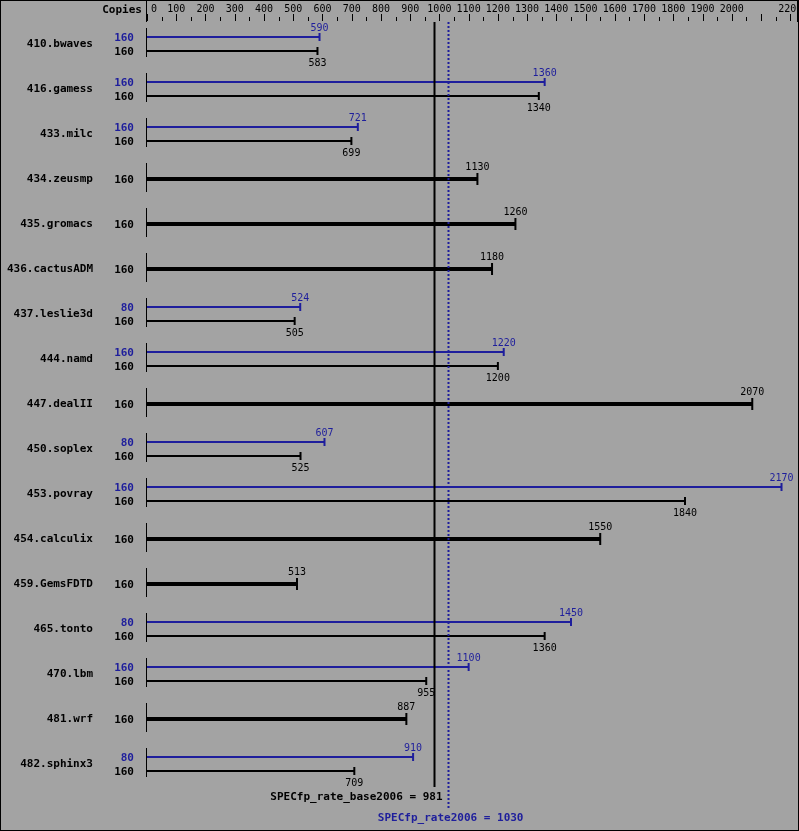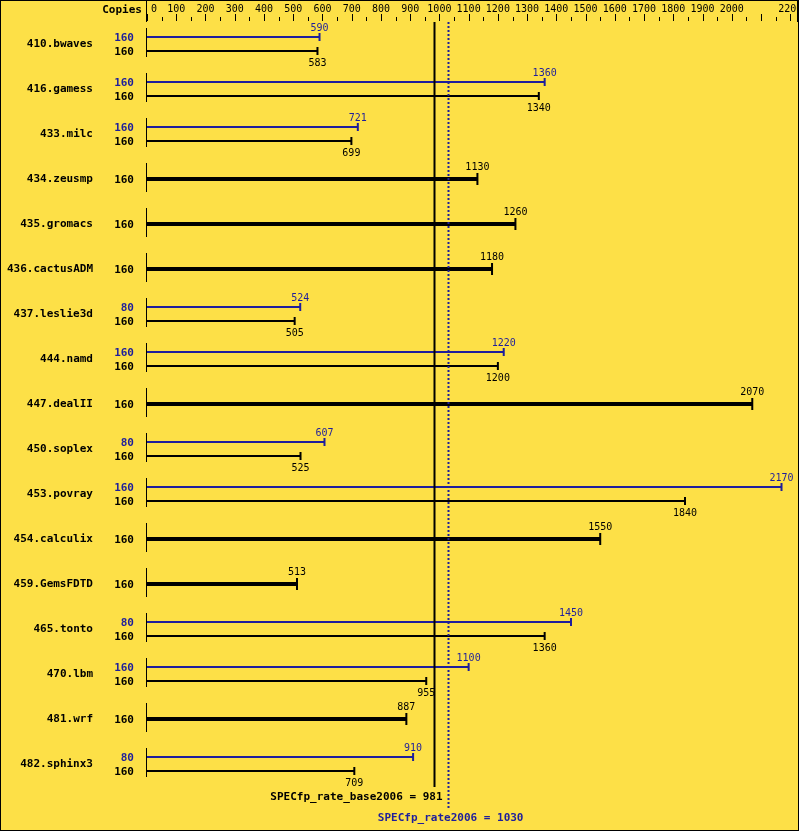--- a/index.html
+++ b/index.html
@@ -1,16 +1,16 @@
 <!DOCTYPE html>
 <html><head>
 <meta charset="utf-8">
 <style>
   html, body { margin:0; padding:0; background:#fff; }
-  #chart-root { position:relative; width:799px; height:831px; background:#fde047; font-family:"DejaVu Sans Mono","Liberation Mono",monospace; overflow:hidden; }
+  #chart-root { position:relative; width:799px; height:831px; background:#a3a3a3; font-family:"DejaVu Sans Mono","Liberation Mono",monospace; overflow:hidden; }
   svg text { font-family:"DejaVu Sans Mono","Liberation Mono",monospace; }
 </style>
 </head>
 <body>
 
 <div id="chart-root">
   <svg id="chart-svg" width="799" height="831">
       <rect x="0.5" y="0.5" width="798" height="830" fill="none" stroke="#000000" stroke-width="1"></rect>
       <text x="142" y="13" font-size="11" font-weight="bold" text-anchor="end" fill="#000">Copies</text>
       <line x1="146.5" y1="0" x2="146.5" y2="22" stroke="#000"></line>

